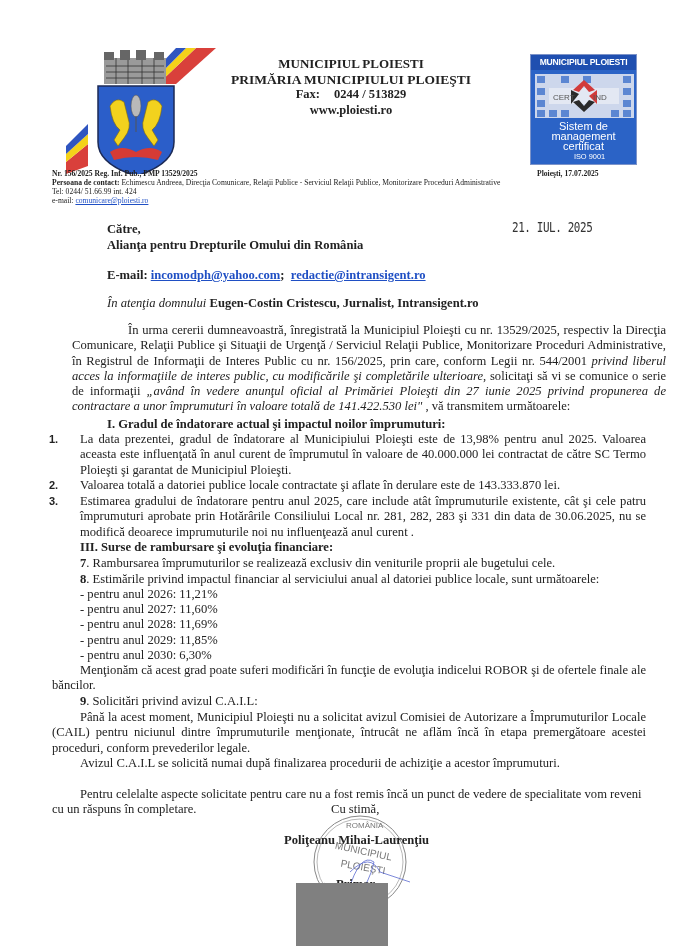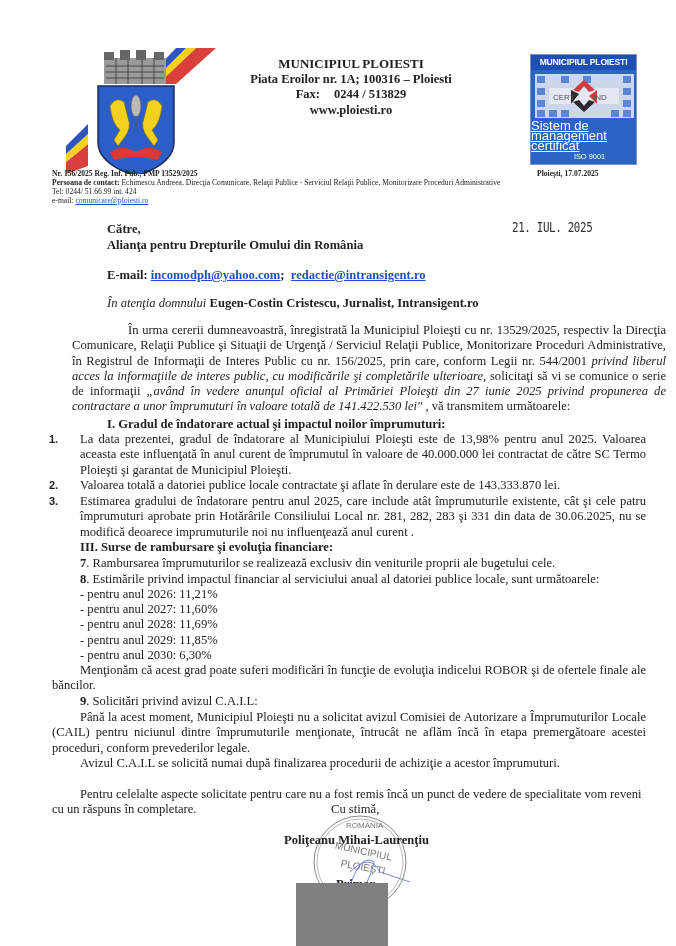--- a/index.html
+++ b/index.html
@@ -14,21 +14,21 @@
     .header-center .l1 { font-size: 13px; }
     .header-center .l2 { font-size: 13.5px; }
     .header-center .l3, .header-center .l4, .header-center .l5, .header-center .l6 { font-size: 12.5px; }
     .header-center .tab { display: inline-block; width: 14px; }
 
     .cert { left: 530px; top: 54px; width: 107px; height: 111px; background: #2b63c6; border: 1px solid #7c93c9; }
     .cert .top { position: absolute; left: 0; top: 0; width: 100%; height: 15px; background: #1f4fb0; color: #fff; font-family: "Liberation Sans", sans-serif; font-weight: bold; font-size: 8.6px; text-align: center; line-height: 15px; letter-spacing: -0.2px; }
     .cert .grid { position: absolute; left: 4px; top: 19px; width: 99px; height: 44px; background: #cdd7ec; }
     .cert .grid span { position: absolute; width: 8px; height: 7px; background: #5b86d2; }
     .cert .logo { position: absolute; left: 18px; top: 25px; width: 70px; height: 32px; }
-    .cert .mid { position: absolute; left: 0; top: 66px; width: 100%; color: #fff; font-family: "Liberation Sans", sans-serif; font-size: 13px; line-height: 10px; text-decoration: underline; }
+    .cert .mid { position: absolute; left: 0; top: 66px; width: 100%; text-align: center; color: #fff; font-family: "Liberation Sans", sans-serif; font-size: 11px; line-height: 10px; }
     .cert .iso { position: absolute; left: 0; top: 97px; width: 100%; text-align: center; color: #fff; font-family: "Liberation Sans", sans-serif; font-size: 7.4px; padding-left: 12px; }
 
     
     .ref { font-size: 7.6px; line-height: 8.6px; color: #222; }
     .ref b { font-weight: bold; }
     .link { color: #1f4fc4; text-decoration: underline; }
 
     .stamp-date { left: 512px; top: 219px; font-family: "DejaVu Sans Mono", monospace; font-size: 14px; letter-spacing: -0.5px; color: #333; transform: scaleX(0.78); transform-origin: left; }
 
     .body-text { font-size: 12.6px; line-height: 15.3px; color: #222; }
@@ -69,21 +69,21 @@
 
   <path d="M44 62 Q50 52 58 58 L62 74 Q66 84 58 94 L52 102 L48 96 L54 86 Q46 80 44 62 Z" fill="#f2d21e" stroke="#8a6d00" stroke-width="0.6"></path>
   <path d="M96 62 Q90 52 82 58 L78 74 Q74 84 82 94 L88 102 L92 96 L86 86 Q94 80 96 62 Z" fill="#f2d21e" stroke="#8a6d00" stroke-width="0.6"></path>
   <ellipse cx="70" cy="62" rx="5" ry="11" fill="#b9b9b9" stroke="#555" stroke-width="0.6"></ellipse>
   <line x1="70" y1="72" x2="70" y2="88" stroke="#555" stroke-width="1"></line>
   <path d="M44 108 Q56 100 70 108 Q84 100 96 108 L92 116 Q70 110 48 116 Z" fill="#d63b35"></path>
 </svg>
 
 <div class="abs header-center">
   <div class="l1">MUNICIPIUL PLOIESTI</div>
-  <div class="l3">Piata Eroilor nr. 1A; 100316 – Ploiesti</div>
+  <div class="l2">PRIMĂRIA MUNICIPIULUI PLOIEŞTI</div>
   <div class="l5"><span>Fax:</span><span class="tab"></span><span>0244 / 513829</span></div>
   <div class="l6">www.ploiesti.ro</div>
 </div>
 
 <div class="abs cert">
   <div class="top">MUNICIPIUL PLOIESTI</div>
   <div class="grid">
     <span style="left:2px;top:2px"></span>
       <span style="left:26px;top:2px"></span>
       <span style="left:48px;top:2px"></span>

